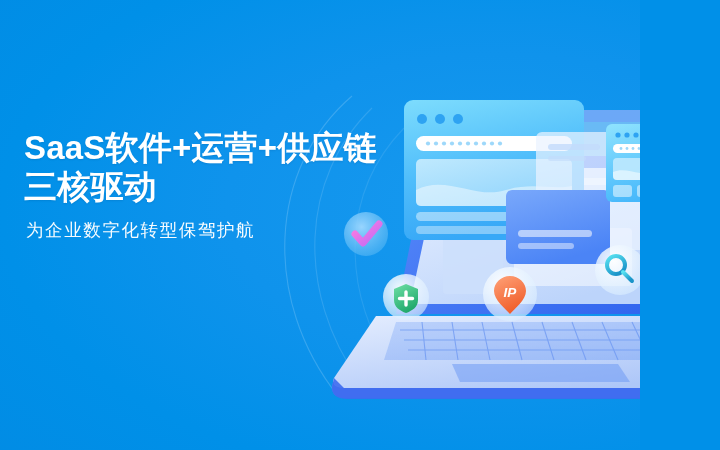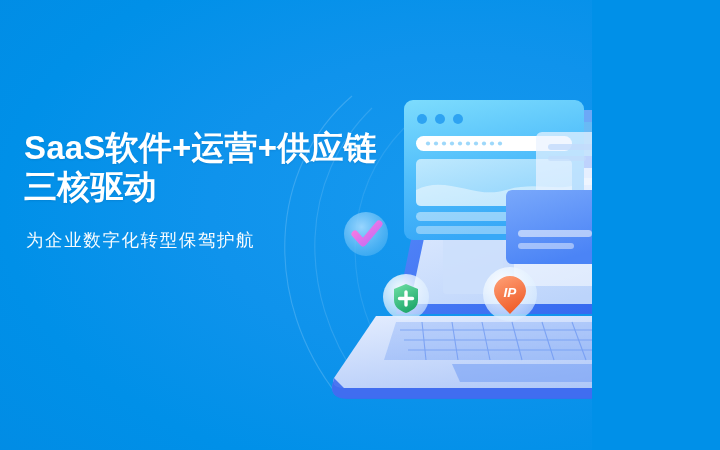--- a/index.html
+++ b/index.html
@@ -3,36 +3,36 @@
 <meta charset="utf-8">
 <title>SaaS Banner</title>
 <style>
   html,body{margin:0;padding:0;}
   body{
     width:720px;height:450px;overflow:hidden;
     font-family:"Liberation Sans","DejaVu Sans",sans-serif;
     background:#0090e8;
   }
   #banner{
-    position:relative;width:592px;height:450px;overflow:hidden;
+    position:relative;width:640px;height:450px;overflow:hidden;
     background:
       radial-gradient(125% 100% at 78% 46%, #1799ef 0%, #0f93ec 34%, #0090e8 62%, #0289e2 100%);
   }
   
   .orbits{position:absolute;inset:0;pointer-events:none;}
   
   .copy{position:absolute;left:24px;top:128px;width:360px;}
   .headline{
     margin:0;color:#ffffff;font-weight:700;
     font-size:33px;line-height:1.19;letter-spacing:.2px;
     text-shadow:0 1px 2px rgba(0,50,95,.13);
     white-space:pre-line;
   }
   .subline{
-    margin:22px 0 0 2px;color:#ffffff;font-weight:400;
+    margin:12px 0 0 2px;color:#ffffff;font-weight:400;
     font-size:17.5px;letter-spacing:1.6px;line-height:1.3;
     opacity:.97;
   }
   
   .art{position:absolute;left:300px;top:78px;width:420px;height:350px;font-style:italic;}
   .art svg{display:block;}
 </style>
 </head>
 <body>
 

